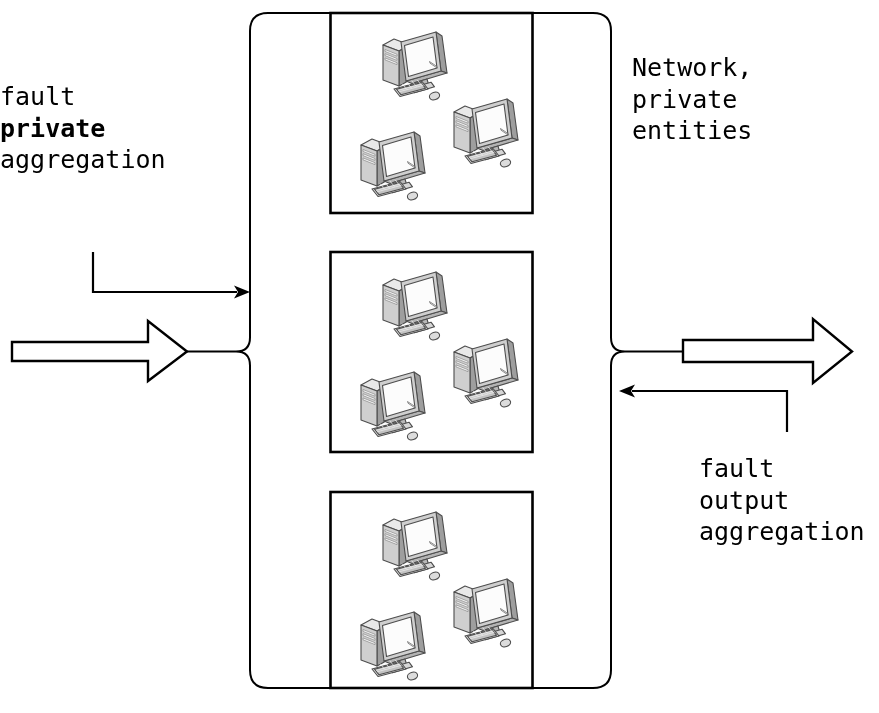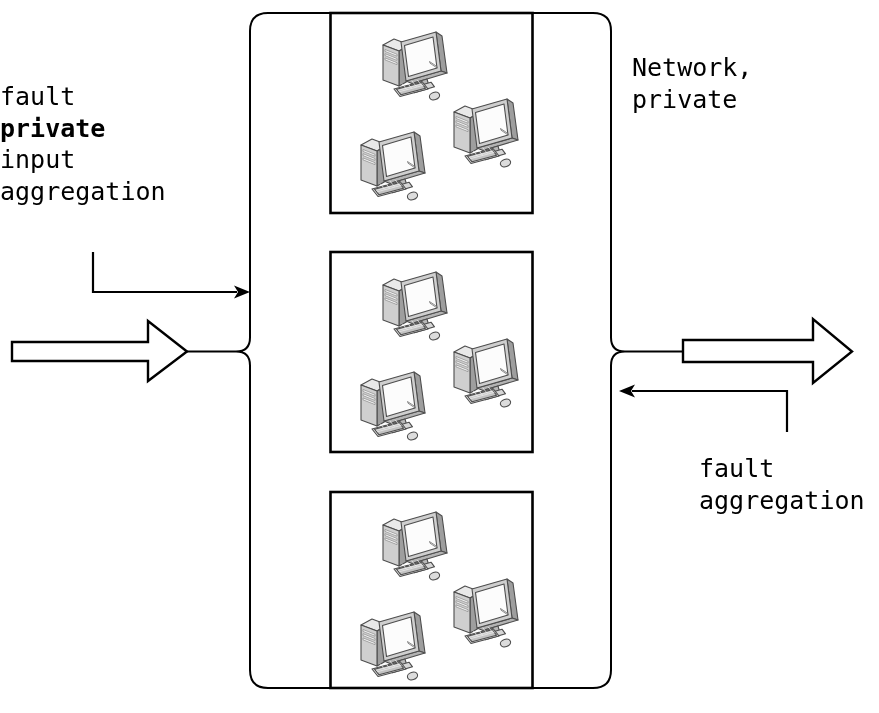--- a/index.html
+++ b/index.html
@@ -104,27 +104,28 @@
 
     <g>
       <path d="M 787 432 L 787 391 L 632 391" fill="none" stroke="#000000" stroke-width="2.2"></path>
       <polygon points="619,391 635,384.5 631,391 635,397.5" fill="#000000"></polygon>
     </g>
   </svg>
 
   <div class="label centered" style="left:0px;top:81px;width:185px;">
     <div>fault</div>
     <div class="bold">private</div>
-    <div>input</div>
     <div>aggregation</div>
   </div>
 
   <div class="label" style="left:632px;top:52px;">
     <div>Network,</div>
     <div>private</div>
+    <div>entities</div>
   </div>
 
   <div class="label centered" style="left:699px;top:453px;width:176px;">
     <div>fault</div>
+    <div>output</div>
     <div>aggregation</div>
   </div>
 
 </div>
 
 </body></html>

